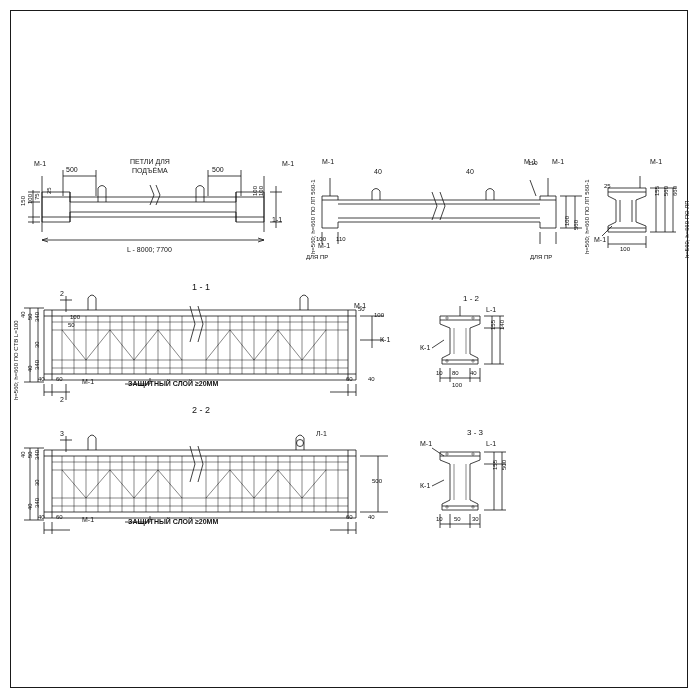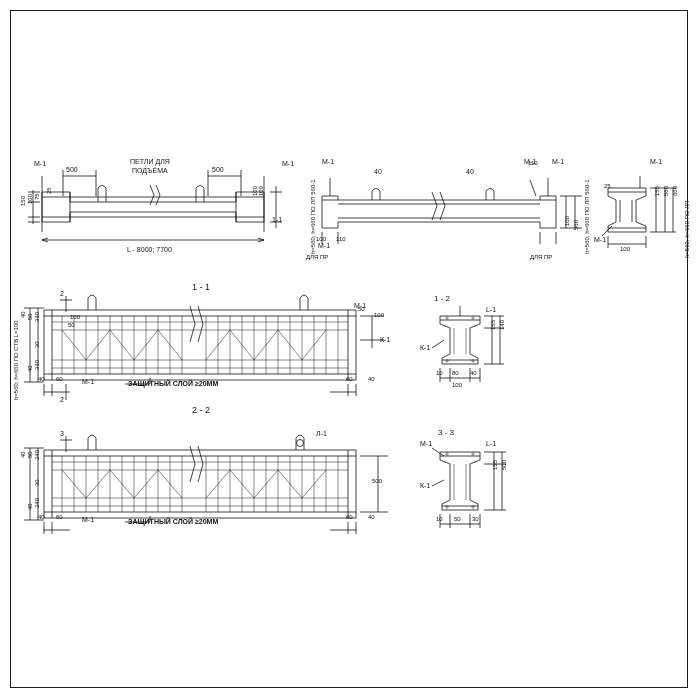--- a/index.html
+++ b/index.html
@@ -3,21 +3,21 @@
 <meta charset="utf-8">
 <style>
   html,body{margin:0;padding:0;background:#ffffff;}
   body{width:700px;height:700px;overflow:hidden;font-family:"Liberation Sans",sans-serif;}
   #sheet{position:relative;width:700px;height:700px;background:#fff;}
   .frame{position:absolute;left:10px;top:10px;width:678px;height:678px;border:1px solid #1a1a1a;box-sizing:border-box;}
   svg{position:absolute;left:0;top:0;width:700px;height:700px;}
   .lbl{position:absolute;font-family:"Liberation Sans",sans-serif;color:#111;white-space:nowrap;}
   .t6{font-size:6px;}
   .t7{font-size:7px;}
-  .t8{font-size:8px;}
+  .t8{font-size:8px;margin-left:29px;}
   .t9{font-size:9px;}
   .rot90{transform:rotate(-90deg);transform-origin:left top;}
   .b{font-weight:bold;}
 </style>
 </head>
 <body>
 
 <div id="sheet">
   <div class="frame"></div>
 

